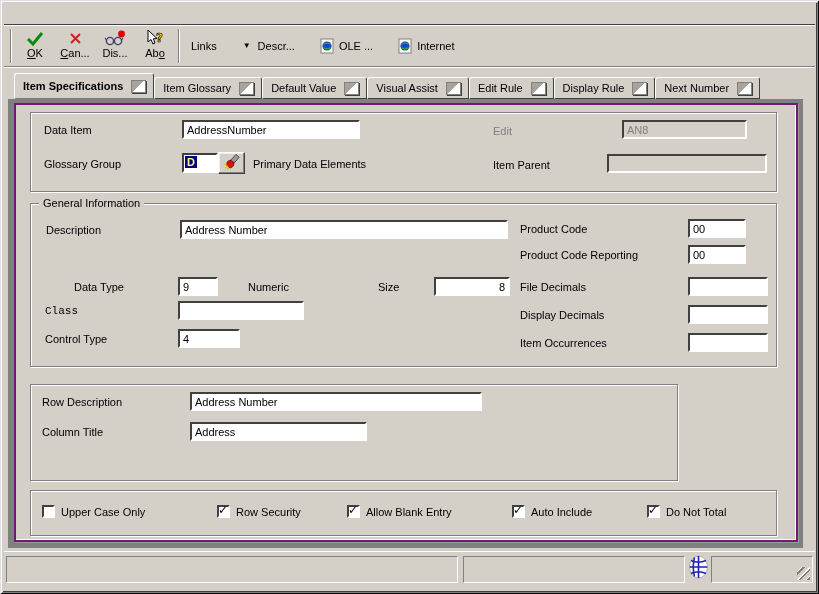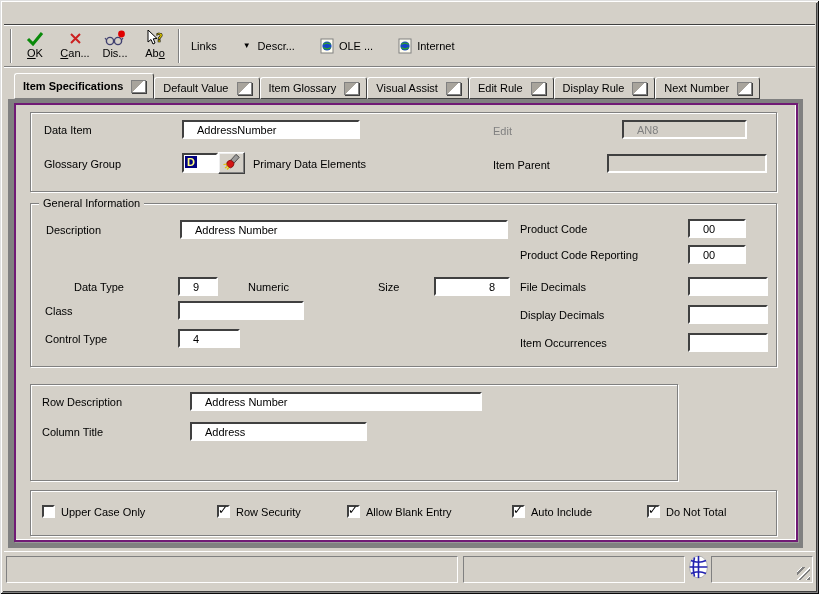--- a/index.html
+++ b/index.html
@@ -60,21 +60,21 @@
 
   .group { position:absolute; border:1px solid #808080;
     box-shadow: inset 1px 1px 0 #ffffff, 1px 1px 0 #ffffff; }
   .legend { position:absolute; top:-7px; left:8px; background:#d4d0c8; padding:0 4px; white-space:nowrap; }
 
   .lbl { position:absolute; white-space:nowrap; line-height:13px; }
   .lbl.dim { color:#808080; }
 
   .tb { position:absolute; height:19px; background:#fff; color:#000;
     border:2px solid; border-color:#404040 #ffffff #ffffff #404040;
-    font:11px "Liberation Sans",sans-serif; padding:0 13px; outline:none; }
+    font:11px "Liberation Sans",sans-serif; padding:0 3px; outline:none; }
   .tb.dim { background:#d4d0c8; color:#808080; }
   .tb.right { text-align:right; }
 
   .glossary-box { position:absolute; width:36px; height:20px; background:#fff;
     border:2px solid; border-color:#404040 #ffffff #ffffff #404040; padding:1px 1px; }
   .sel { background:#000080; color:#ffff80; padding:0 2px; font-weight:bold; }
 
   .assist-btn { position:absolute; width:27px; height:22px; background:#d4d0c8;
     border:1px solid; border-color:#ffffff #404040 #404040 #ffffff;
     box-shadow:inset -1px -1px 0 #808080, inset 1px 1px 0 #efefef;
@@ -170,25 +170,25 @@
     </span>
     <span class="tool-text" style="margin-left:4px;">Internet</span>
   </div>
 
   <div class="tabs">
     <div class="tab active">
       <span>Item Specifications</span>
         <span class="tab-icon"></span>
     </div>
     <div class="tab">
+      <span>Item Glossary</span>
+        <span class="tab-icon"></span>
+    </div>
+    <div class="tab">
       <span>Default Value</span>
-        <span class="tab-icon"></span>
-    </div>
-    <div class="tab">
-      <span>Item Glossary</span>
         <span class="tab-icon"></span>
     </div>
     <div class="tab">
       <span>Visual Assist</span>
         <span class="tab-icon"></span>
     </div>
     <div class="tab">
       <span>Edit Rule</span>
         <span class="tab-icon"></span>
     </div>
@@ -245,21 +245,21 @@
         <span class="lbl" style="left:14px; top:77px;margin-left:29px;">Data Type</span>
         <input class="tb" style="left: 147px; top: 73px; width: 40px;" value="9">
         <span class="lbl" style="left:217px; top:77px;">Numeric</span>
 
         <span class="lbl" style="left:347px; top:77px;">Size</span>
         <input class="tb right" style="left: 403px; top: 73px; width: 76px;" value="8">
 
         <span class="lbl" style="left:489px; top:77px;">File Decimals</span>
         <input class="tb" style="left: 657px; top: 73px; width: 80px;">
 
-        <span class="lbl" style="left:14px; top:101px;">Class</span>
+        <span class="lbl" style="left:14px; top:101px;font-family:Liberation Mono, monospace;">Class</span>
         <input class="tb" style="left: 147px; top: 97px; width: 126px;">
 
         <span class="lbl" style="left:489px; top:105px;">Display Decimals</span>
         <input class="tb" style="left: 657px; top: 101px; width: 80px;">
 
         <span class="lbl" style="left:14px; top:129px;">Control Type</span>
         <input class="tb" style="left: 147px; top: 125px; width: 62px;" value="4">
 
         <span class="lbl" style="left:489px; top:133px;">Item Occurrences</span>
         <input class="tb" style="left: 657px; top: 129px; width: 80px;">

